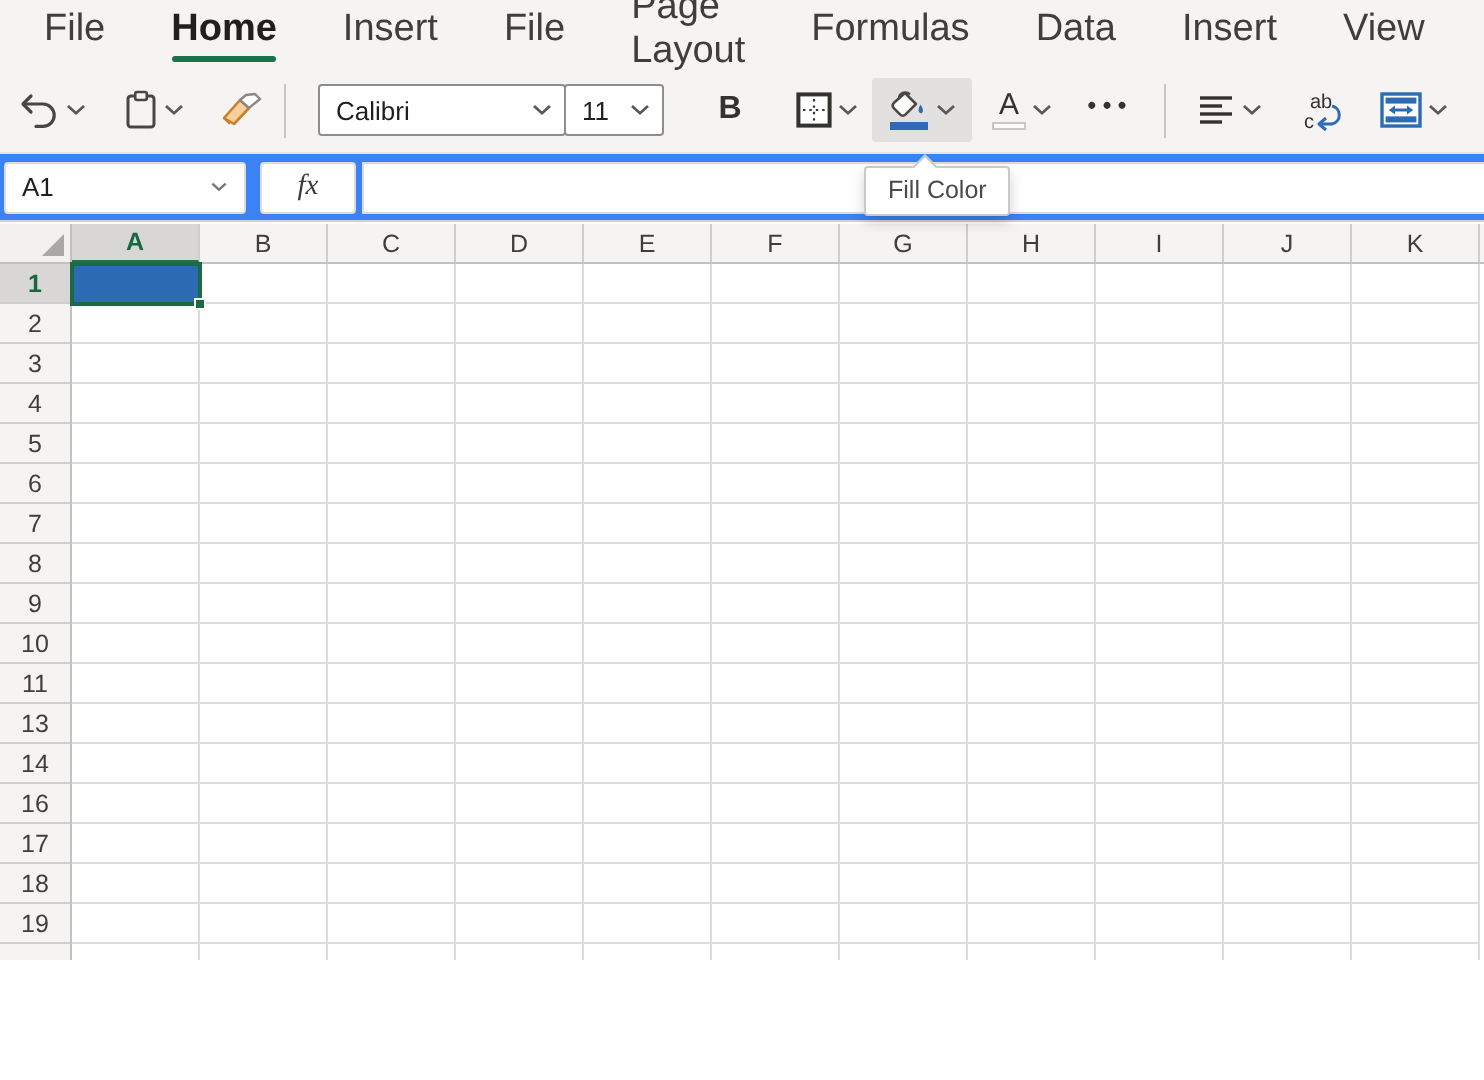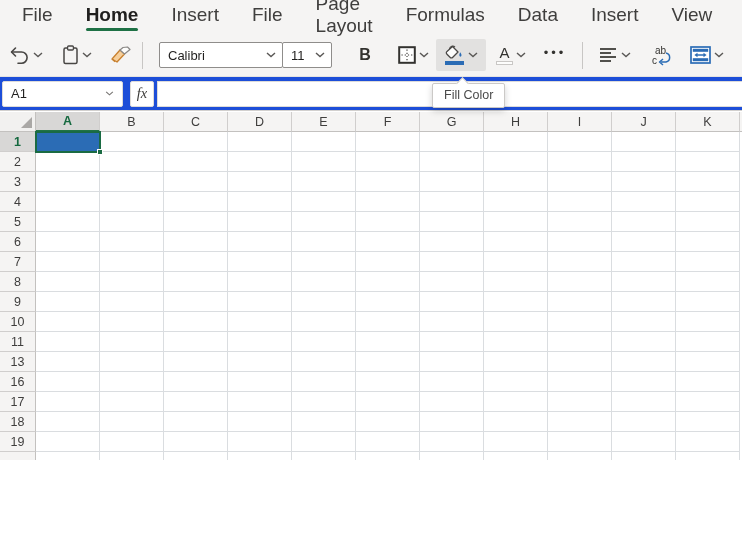--- a/index.html
+++ b/index.html
@@ -40,24 +40,24 @@
   .fc-glyph { display:flex; flex-direction:column; align-items:center; }
   .fc-a { font-size:15px; color:#33322f; line-height:15px; }
   .fc-bar { width:17px; height:4px; background:#fdfdfc; border:1px solid #c9c7c5; margin-top:1px; }
   .more-btn { width:34px; margin-left:6px; font-size:13px; letter-spacing:3px; color:#33322f; padding-bottom:6px; }
   .sep2 { margin-left:10px; margin-right:10px; }
   .align-btn { width:44px; }
   .wrap-btn { width:30px; margin-left:8px; }
   .merge-btn { width:48px; margin-left:8px; }
 
   
-  .formula-row { display:flex; align-items:center; height:34px; background:#1d4ed8; padding-left:2px; border-bottom:1px solid #d2d0ce; }
+  .formula-row { display:flex; align-items:center; height:34px; background:#3b82f6; padding-left:2px; border-bottom:1px solid #d2d0ce; }
   .name-box { display:flex; align-items:center; justify-content:space-between; width:121px; height:26px;
     background:#fff; border:1px solid #dddbd9; border-radius:2px; padding:0 8px; font-size:13px; color:#201f1e; }
-  .fx-box { display:flex; align-items:center; justify-content:center; width:24px; height:26px; margin-left:7px;
+  .fx-box { display:flex; align-items:center; justify-content:center; width:48px; height:26px; margin-left:7px;
     background:#fff; border:1px solid #dddbd9; border-radius:2px;
     font-family:"Liberation Serif", serif; font-style:italic; font-size:14.5px; color:#3c3b39; }
   .formula-input { flex:1; height:26px; margin-left:3px; background:#fff; border:1px solid #dddbd9; border-right:none;
     font-size:13px; padding:0 6px; outline:none; }
 
   
   .tooltip { position:absolute; left:432px; top:83px; z-index:20; background:#fff; border:1px solid #cbc9c7;
     box-shadow:0 3px 7px rgba(0,0,0,.18); border-radius:2px; padding:4px 11px 5px 11px;
     font-size:12.5px; color:#4a4a4a; white-space:nowrap; }
   .tooltip .caret { position:absolute; top:-5px; left:25px; width:9px; height:9px; background:#fff;
@@ -511,20 +511,35 @@
         <div class="cell"></div>
         <div class="cell"></div>
         <div class="cell"></div>
         <div class="cell"></div>
         <div class="cell"></div>
         <div class="cell"></div>
         <div class="cell"></div>
         <div class="row-fill"></div>
       </div>
       <div class="grid-row">
+        <div class="row-h">14</div>
+        <div class="cell"></div>
+        <div class="cell"></div>
+        <div class="cell"></div>
+        <div class="cell"></div>
+        <div class="cell"></div>
+        <div class="cell"></div>
+        <div class="cell"></div>
+        <div class="cell"></div>
+        <div class="cell"></div>
+        <div class="cell"></div>
+        <div class="cell"></div>
+        <div class="row-fill"></div>
+      </div>
+      <div class="grid-row">
         <div class="row-h">16</div>
         <div class="cell"></div>
         <div class="cell"></div>
         <div class="cell"></div>
         <div class="cell"></div>
         <div class="cell"></div>
         <div class="cell"></div>
         <div class="cell"></div>
         <div class="cell"></div>
         <div class="cell"></div>

